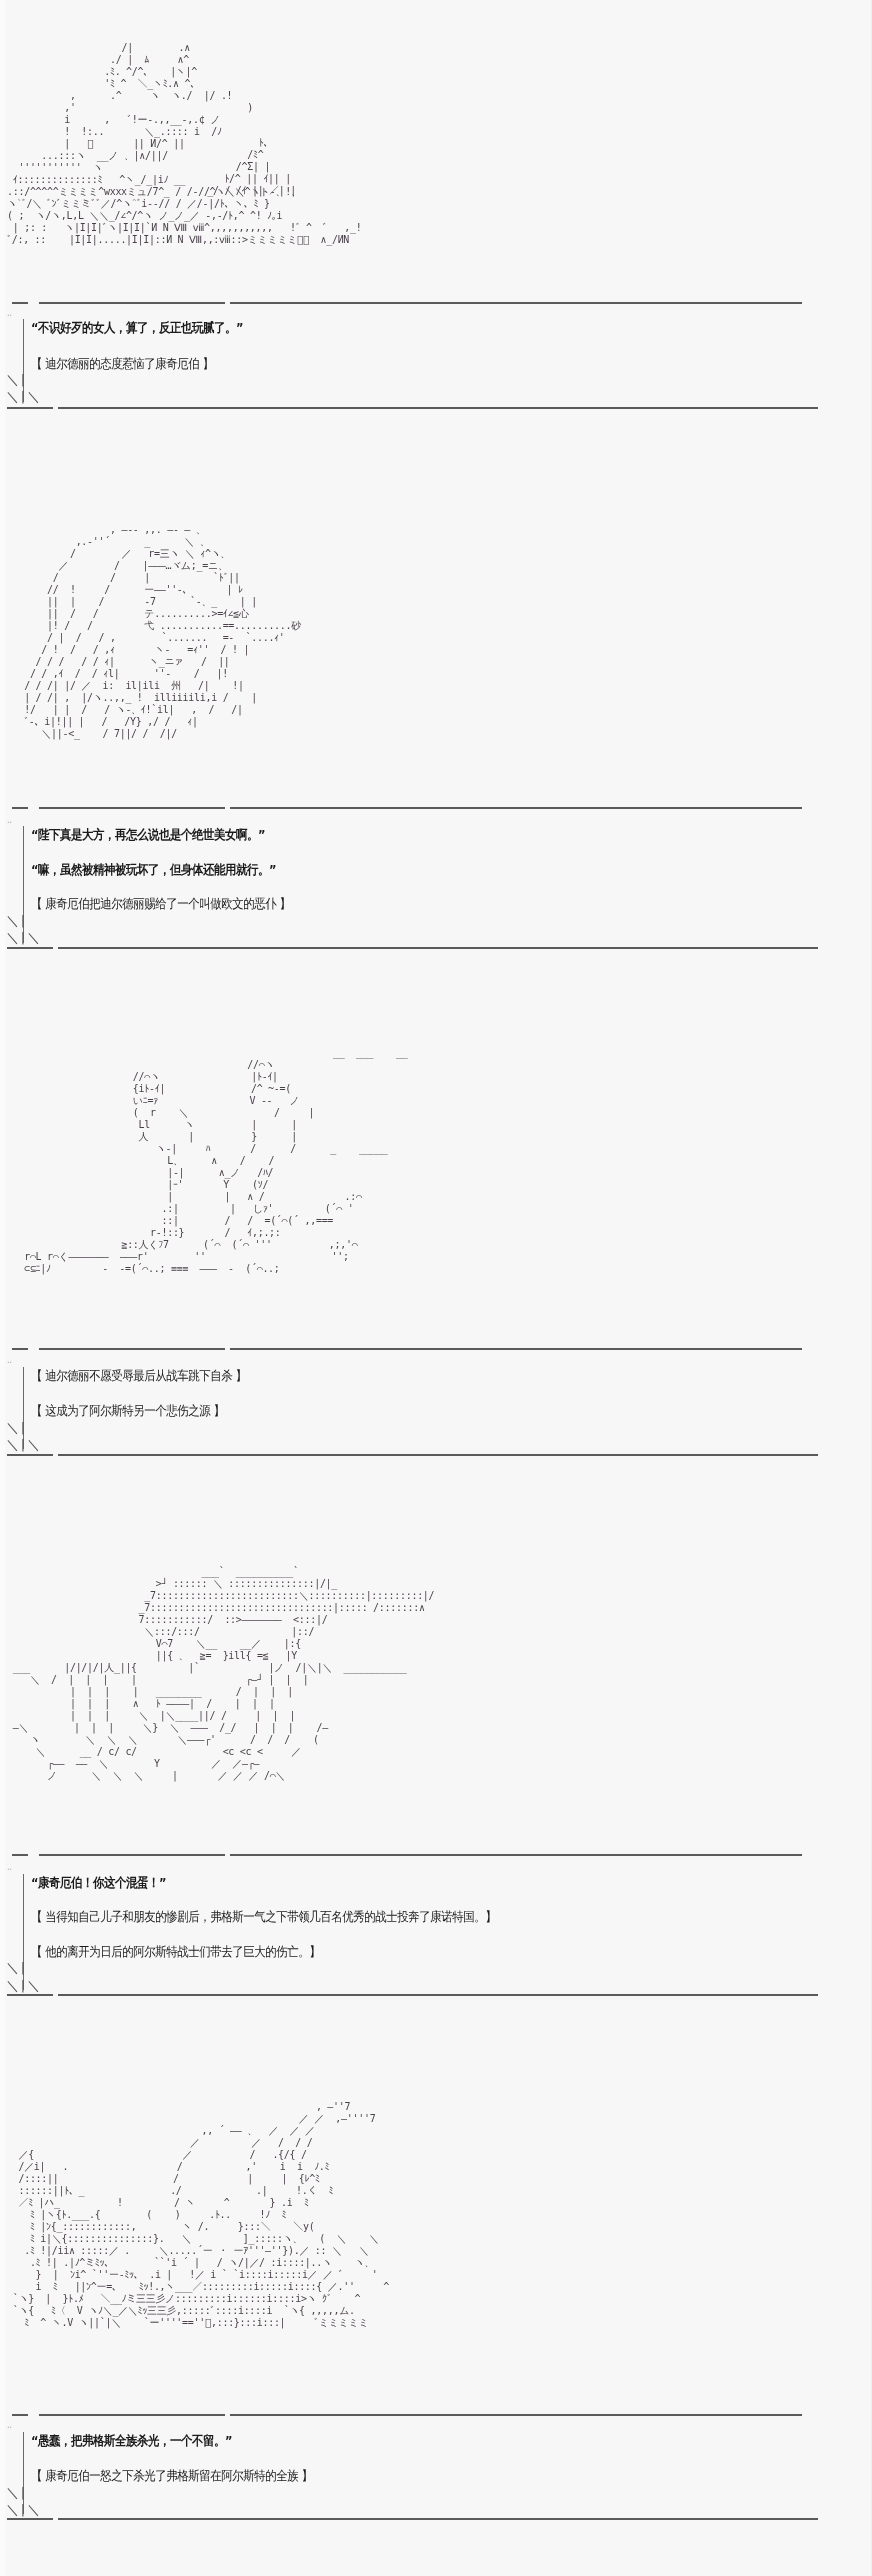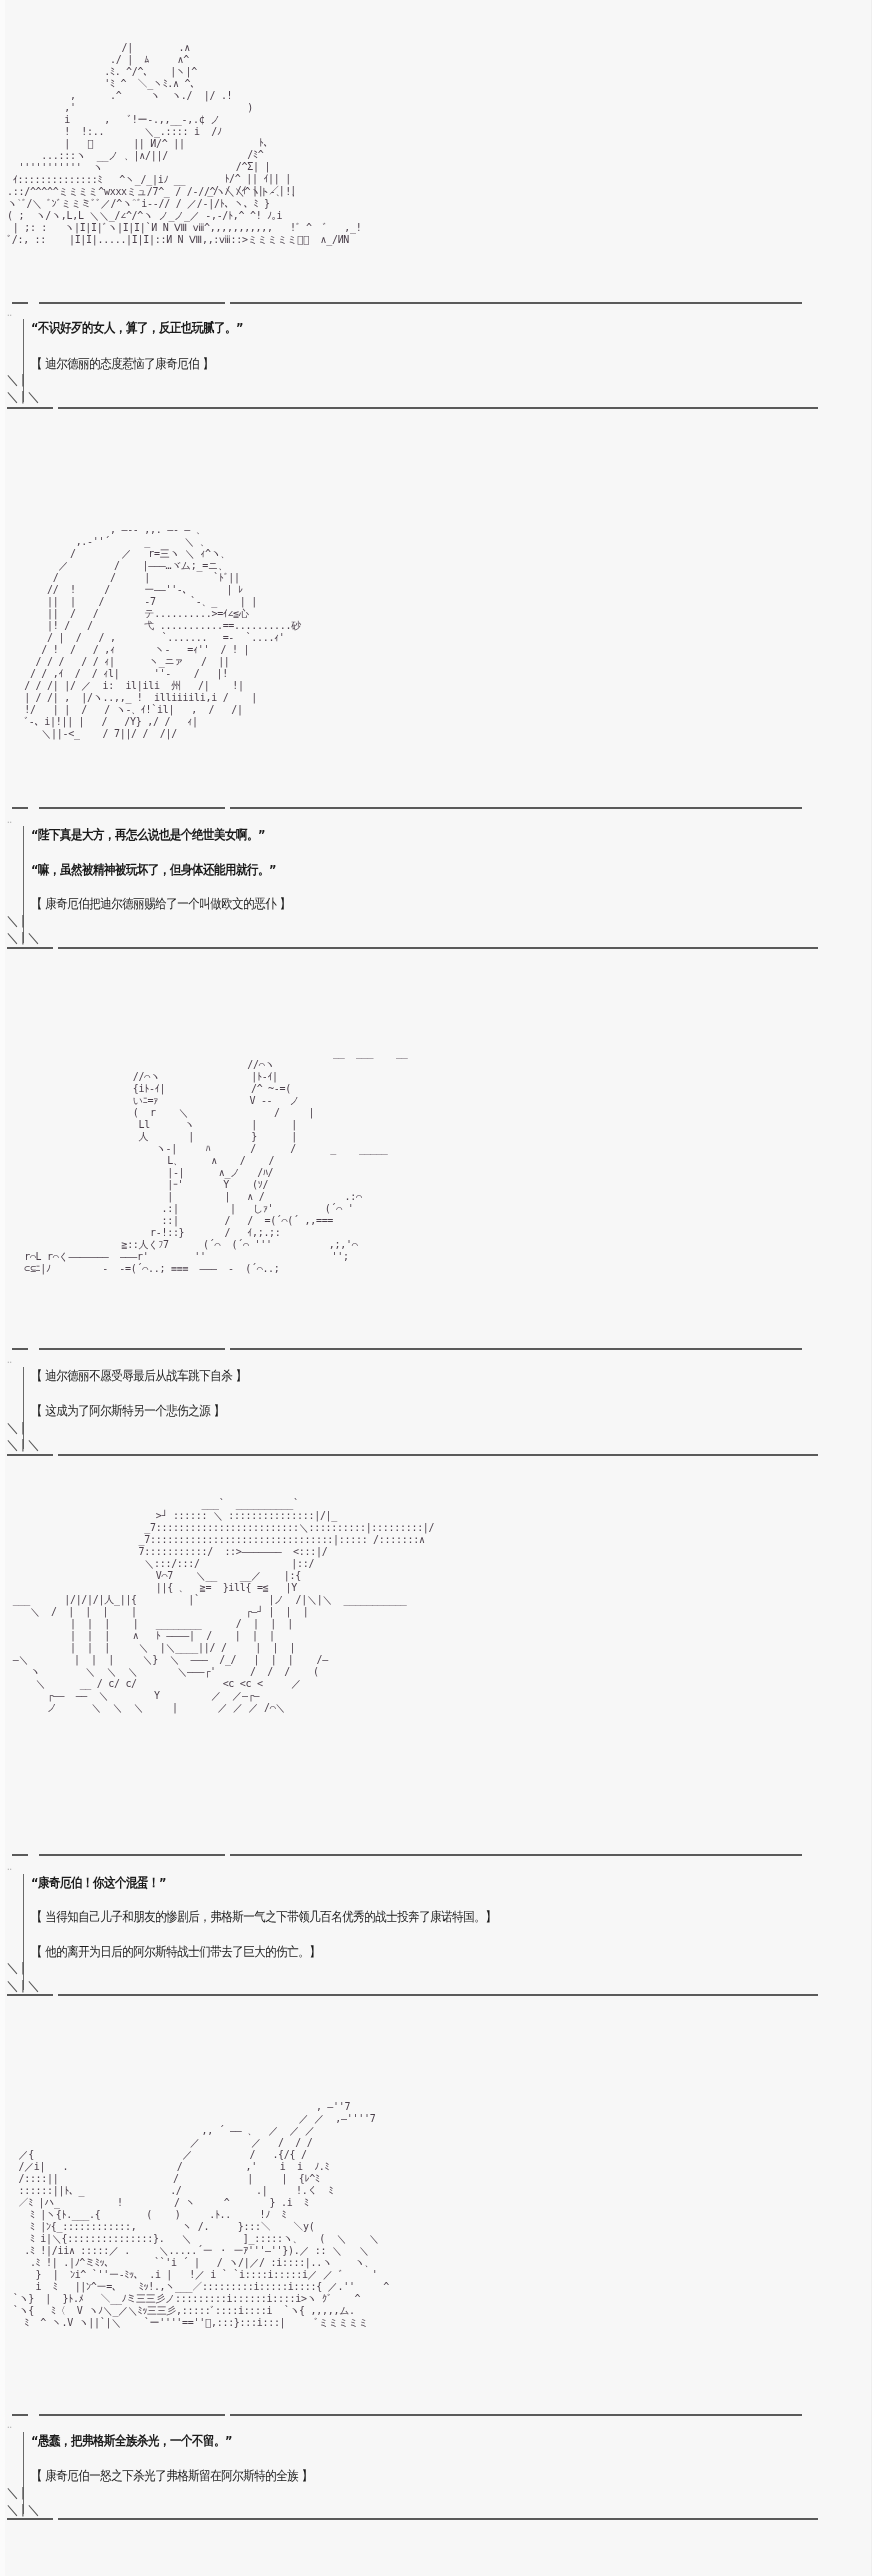--- a/index.html
+++ b/index.html
@@ -138,21 +138,21 @@
   <div class="bar" style="top:1367px; height:82px;"></div>
   <div class="line" style="top:1367px;">【 迪尔德丽不愿受辱最后从战车跳下自杀 】</div>
   <div class="line" style="top:1402px;">【 这成为了阿尔斯特另一个悲伤之源 】</div>
   <div class="slash" style="top:1419px;">＼|</div>
   <div class="slash" style="top:1436px;">＼|＼</div>
   <div class="sep" style="top:1454px; left:7px; width:46px;"></div>
   <div class="sep" style="top:1454px; left:58px; width:760px;"></div>
 </section>
 
 <section>
-  <pre class="art" style="top:1498px;">                                  ___`  __________`
+  <pre class="art" style="top:1566px;">                                  ___`  __________`
                           &gt;┘ :::::: ＼ :::::::::::::::|/|_
                         _7:::::::::::::::::::::::::＼::::::::::|:::::::::|/
                        _7::::::::::::::::::::::::::::::::|::::: /:::::::∧
                        7:::::::::::/  ::&gt;―――――――  &lt;:::|/
                         ＼:::/:::/                |::/
                           V⌒7    ＼__    __／    |:{
                           ||{ 、  ≧=  }ill{ =≦   |Y
  ___      |/|/|/|人_||{         |`            |ノ  /|＼|＼  ___________
     ＼  /  |  |  |    |                   ┌―┘ |  |  |
            |  |  |    |   ________      /  |  |  |

